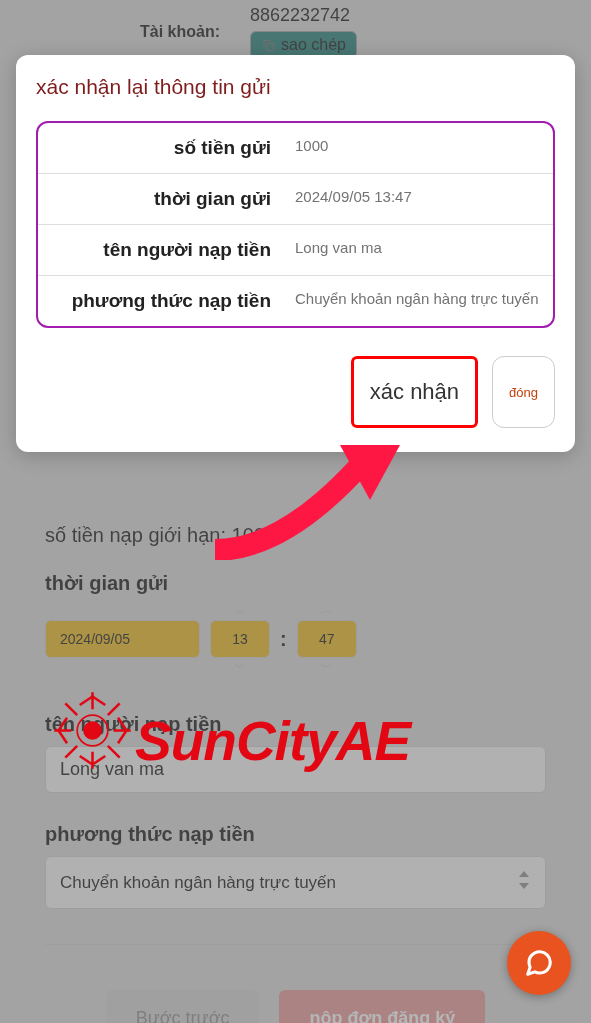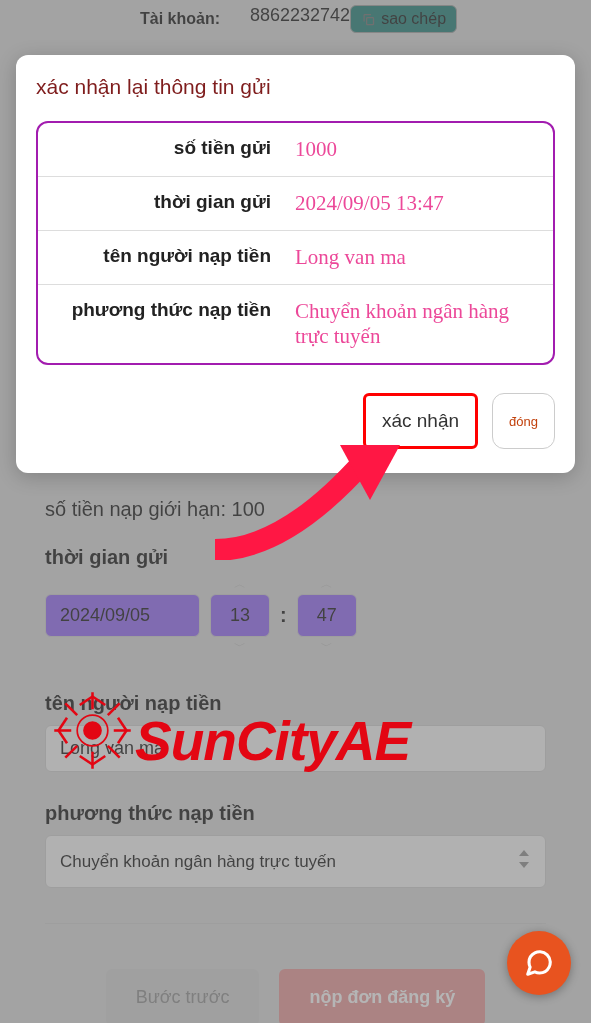--- a/index.html
+++ b/index.html
@@ -33,21 +33,22 @@
     }
     
     .account-label {
       font-weight: bold;
       font-size: 16px;
       margin-left: 95px;
     }
     
     .account-info {
       display: flex;
-      flex-direction: row;
+      flex-direction: column;
+      gap: 5px;
     }
     
     .account-number {
       font-size: 18px;
     }
     
     .copy-btn {
       border: 1px solid #999;
       background: #0f766e;
       border-radius: 6px;
@@ -75,25 +76,25 @@
     }
     
     .datetime-row {
       display: flex;
       align-items: center;
       gap: 10px;
       margin-top: 25px;
     }
     
     .date-input, .time-box {
-      background: #8b5cf6;
+      background: #eab308;
       border: 1px solid #ccc;
       border-radius: 6px;
       padding: 10px 14px;
-      font-size: 18px;
+      font-size: 14px;
       position: relative;
     }
     
     .date-input {
       width: 155px;
     }
     
     .time-box {
       width: 60px;
       text-align: center;
@@ -230,38 +231,37 @@
       text-align: right;
       padding: 14px 12px;
       font-weight: bold;
       font-size: 19px;
       color: #222;
     }
     
     .info-value {
       flex: 1;
       padding: 14px 12px;
-      font-size: 21px;
-      color: #ec4899;
-      font-family: Liberation Serif, serif;
+      font-size: 15px;
+      color: #737373;
     }
     
     .modal-buttons {
       display: flex;
       justify-content: flex-end;
       gap: 14px;
       margin-top: 28px;
     }
     
     .btn-confirm {
       border: 3px solid #ff0000;
       background: #fff;
       border-radius: 6px;
-      padding: 14px 16px;
-      font-size: 19px;
+      padding: 20px 16px;
+      font-size: 22px;
       color: #333;
     }
     
     .btn-close {
       border: 1px solid #ccc;
       background: #fff;
       border-radius: 12px;
       padding: 14px 16px;
       font-size: 13px;
       color: #c2410c;

